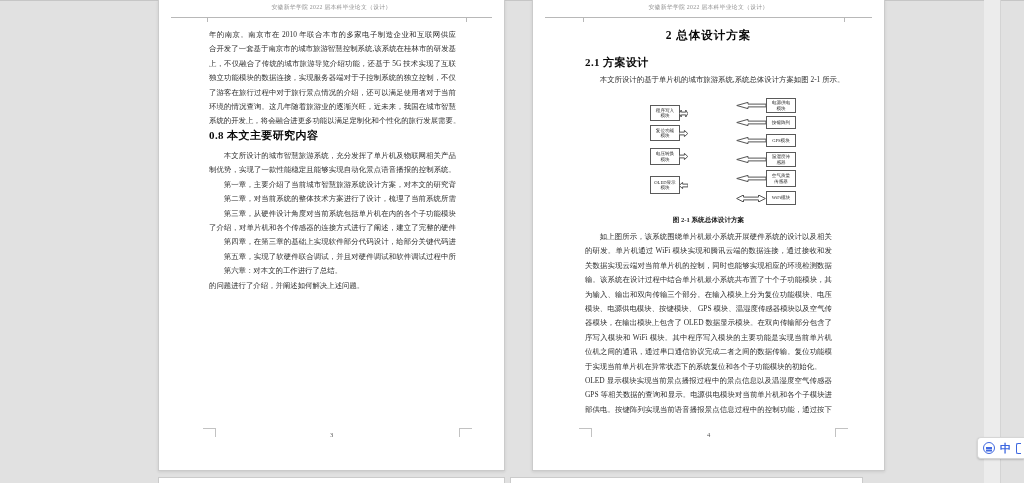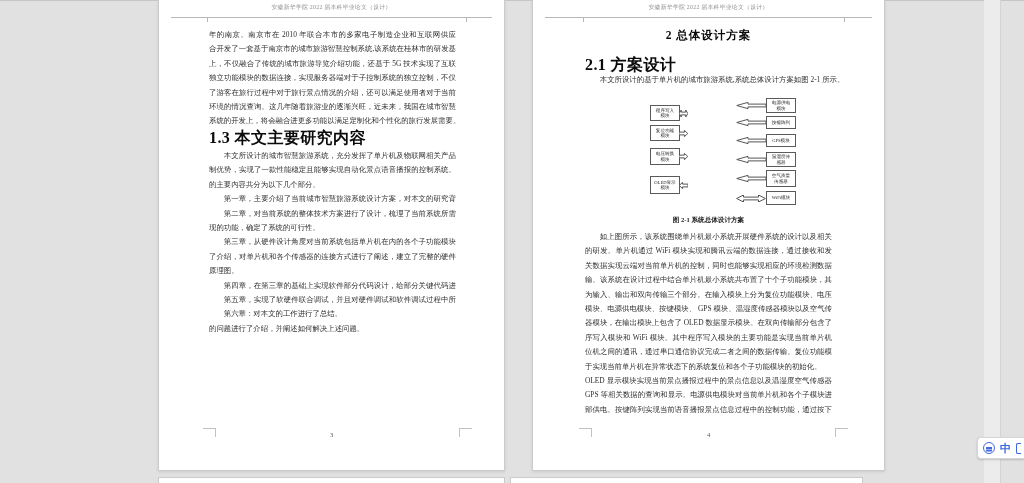--- a/index.html
+++ b/index.html
@@ -41,21 +41,21 @@
   
   .textcol{position:absolute;width:247px;}
   .bl{
     height:14.4px;line-height:14.4px;font-size:7.4px;color:#2e2e2e;
     white-space:nowrap;overflow:visible;
   }
   .bl.j{white-space:normal;text-align:justify;text-align-last:justify;height:14.4px;overflow:hidden;}
   .bl.ind{padding-left:14.8px;}
   .bl.j.ind{padding-left:14.8px;width:232.2px;}
   .h-sec{
-    position:absolute;font-size:16px;font-weight:bold;color:#0a0a0a;
+    position:absolute;font-size:11px;font-weight:bold;color:#0a0a0a;
     white-space:nowrap;letter-spacing:.4px;
   }
   .h-chap{
     position:absolute;left:0;right:0;text-align:center;
     font-size:11.5px;font-weight:bold;color:#0a0a0a;letter-spacing:1px;
   }
   .fig-caption{
     position:absolute;left:0;right:0;text-align:center;
     font-size:6.6px;font-weight:bold;color:#1a1a1a;
   }
@@ -114,32 +114,29 @@
   <div class="textcol" style="left:50px;top:28px;">
     <div class="bl j">年的南京。南京市在 2010 年联合本市的多家电子制造企业和互联网供应商，联</div>
     <div class="bl j">合开发了一套基于南京市的城市旅游智慧控制系统,该系统在桂林市的研发基础</div>
     <div class="bl j">上，不仅融合了传统的城市旅游导览介绍功能，还基于 5G 技术实现了互联网和</div>
     <div class="bl j">独立功能模块的数据连接，实现服务器端对于子控制系统的独立控制，不仅满足</div>
     <div class="bl j">了游客在旅行过程中对于旅行景点情况的介绍，还可以满足使用者对于当前所处</div>
     <div class="bl j">环境的情况查询。这几年随着旅游业的逐渐兴旺，近未来，我国在城市智慧旅游</div>
     <div class="bl">系统的开发上，将会融合进更多功能以满足定制化和个性化的旅行发展需要。</div>
   </div>
 
-  <div class="h-sec" style="left:50px;top:128px;">1.3 本文主要研究内容</div>
+  <div class="h-sec" style="left:50px;top:128px;">0.8 本文主要研究内容</div>
 
   <div class="textcol" style="left:50px;top:149px;">
     <div class="bl j ind">本文所设计的城市智慧旅游系统，充分发挥了单片机及物联网相关产品的控</div>
     <div class="bl j">制优势，实现了一款性能稳定且能够实现自动化景点语音播报的控制系统。本文</div>
-    <div class="bl">的主要内容共分为以下几个部分。</div>
     <div class="bl j ind">第一章，主要介绍了当前城市智慧旅游系统设计方案，对本文的研究背景和</div>
     <div class="bl j ind">第二章，对当前系统的整体技术方案进行了设计，梳理了当前系统所需要展</div>
-    <div class="bl">现的功能，确定了系统的可行性。</div>
     <div class="bl j ind">第三章，从硬件设计角度对当前系统包括单片机在内的各个子功能模块进行</div>
     <div class="bl j">了介绍，对单片机和各个传感器的连接方式进行了阐述，建立了完整的硬件设计</div>
-    <div class="bl">原理图。</div>
     <div class="bl j ind">第四章，在第三章的基础上实现软件部分代码设计，给部分关键代码进行了</div>
     <div class="bl j ind">第五章，实现了软硬件联合调试，并且对硬件调试和软件调试过程中所存在</div>
     <div class="bl ind">第六章：对本文的工作进行了总结。</div>
     <div class="bl">的问题进行了介绍，并阐述如何解决上述问题。</div>
   </div>
 
   <div class="bmark l" style="left:44px;"></div>
   <div class="bmark r" style="left:300px;"></div>
   <div class="footer-num">3</div>
 </div>

